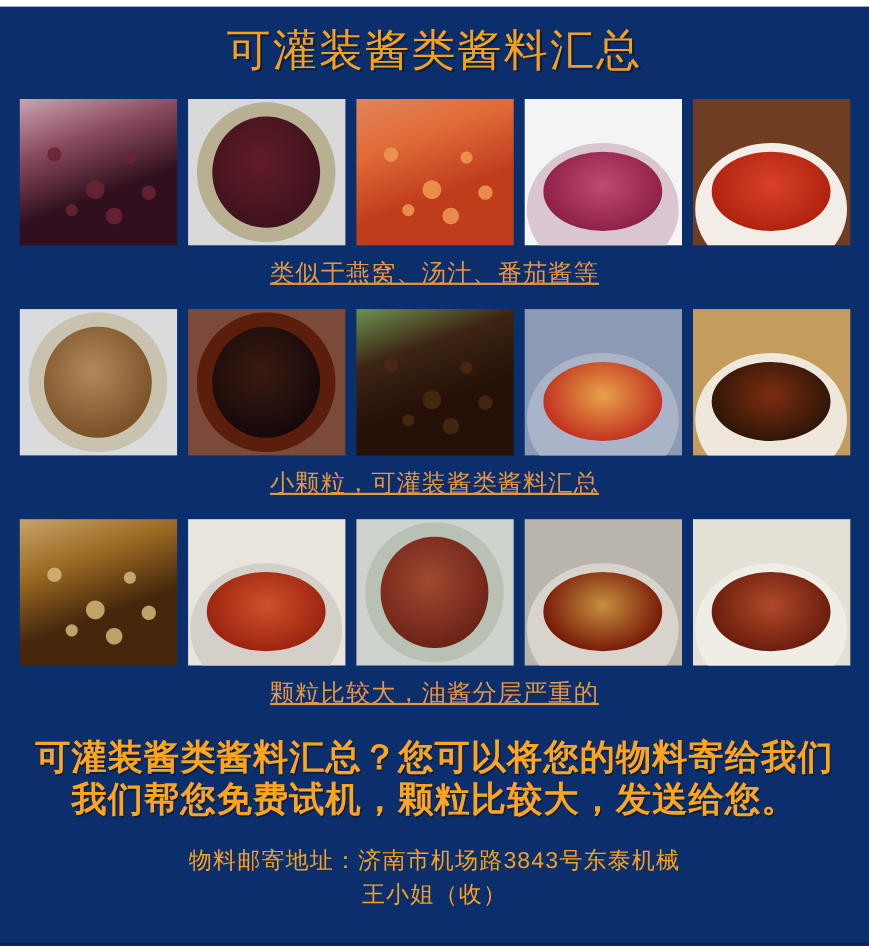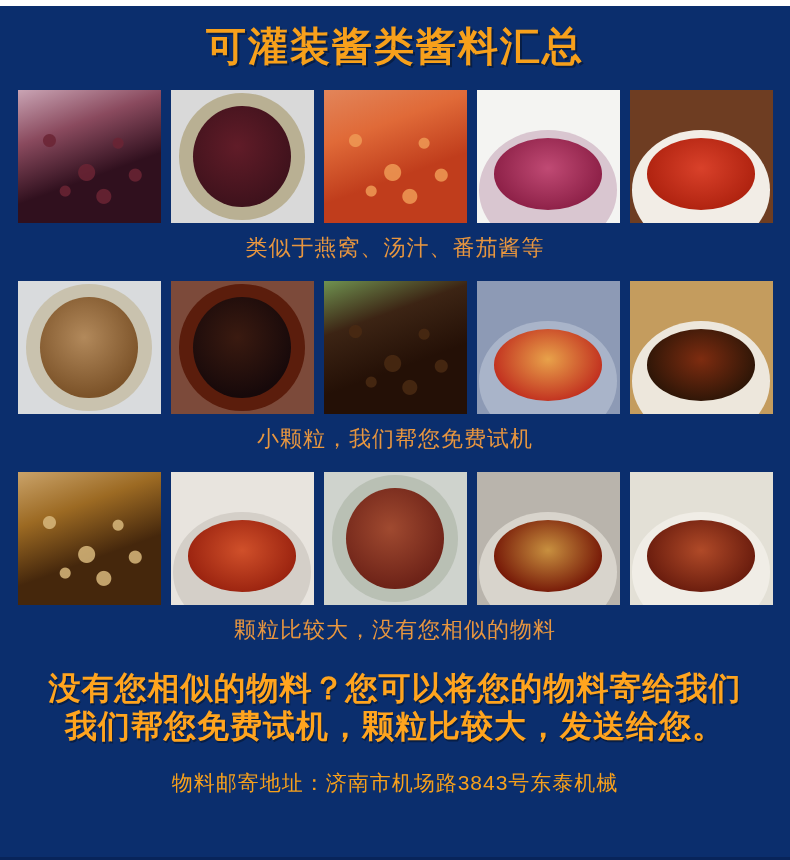--- a/index.html
+++ b/index.html
@@ -9,21 +9,21 @@
   body{
     width:790px;height:860px;overflow:hidden;position:relative;
     background:var(--bg);
     font-family:"Liberation Sans","DejaVu Sans",sans-serif;
   }
   .top-strip{height:6px;background:var(--strip);}
   .bottom-line{position:absolute;left:0;bottom:0;width:100%;height:3px;background:#08245a;}
 
   .page-title{
     margin:16px 0 0;text-align:center;
-    font-size:40px;line-height:48px;font-weight:bold;letter-spacing:2px;
+    font-size:40px;line-height:48px;font-weight:normal;letter-spacing:2px;
     color:var(--accent);
     text-shadow:2px 2px 0 rgba(0,0,0,.35);
   }
 
   .row{
     display:flex;justify-content:center;gap:10px;
     margin-top:20px;padding:0 17px;
   }
   .row:first-of-type{margin-top:20px;}
   .tile{
@@ -62,20 +62,21 @@
       radial-gradient(circle at 70% 40%, var(--c3,#b85) 0 5px, transparent 6px),
       radial-gradient(circle at 60% 80%, var(--c3,#b85) 0 7px, transparent 8px),
       radial-gradient(circle at 33% 76%, var(--c3,#b85) 0 5px, transparent 6px),
       radial-gradient(circle at 82% 64%, var(--c3,#b85) 0 6px, transparent 7px);
   }
 
   .row-caption{
     margin:12px 0;text-align:center;
     font-size:22px;line-height:26px;letter-spacing:1px;
     color:var(--caption);
+    text-decoration:underline;
   }
 
   .pitch{
     margin-top:26px;text-align:center;
     font-size:32px;line-height:38px;font-weight:bold;letter-spacing:1px;
     color:var(--pitch);
     text-shadow:1px 2px 0 rgba(0,0,0,.35);
   }
   .address{
     margin-top:22px;text-align:center;
@@ -99,33 +100,34 @@
   </div>
 <div class="row-caption">类似于燕窝、汤汁、番茄酱等</div>
 
 <div class="row">
     <div class="tile jar" style="--c0: #d9dbdd; --c1: #c9c2ae; --c2: #7c5329; --c3: #b2895b;"></div>
     <div class="tile jar" style="--c0: #7c4a3a; --c1: #5b1d0c; --c2: #17090a; --c3: #3a1a10;"></div>
     <div class="tile full" style="--c0: #6f9250; --c1: #3c2414; --c2: #241006; --c3: #4a2a12;"></div>
     <div class="tile bowl" style="--c0: #8d9ab5; --c1: #a9b4c9; --c2: #c23220; --c3: #e8a24a;"></div>
     <div class="tile bowl" style="--c0: #c49c5e; --c1: #ede7dc; --c2: #2f1607; --c3: #7e2c10;"></div>
   </div>
-<div class="row-caption">小颗粒，我们帮您免费试机</div>
+<div class="row-caption">小颗粒，可灌装酱类酱料汇总</div>
 
 <div class="row">
     <div class="tile full" style="--c0: #caa36a; --c1: #9c6a23; --c2: #45270c; --c3: #d8b87c;"></div>
     <div class="tile bowl" style="--c0: #e8e4de; --c1: #d4cfc8; --c2: #9c2410; --c3: #d0502a;"></div>
     <div class="tile jar" style="--c0: #cfd3cd; --c1: #b9c0b4; --c2: #6e2318; --c3: #a04a30;"></div>
     <div class="tile bowl" style="--c0: #b9b4ac; --c1: #d8d4cc; --c2: #771a08; --c3: #c8903f;"></div>
     <div class="tile bowl" style="--c0: #e3e0d6; --c1: #f0ede6; --c2: #6b1d0e; --c3: #b04a28;"></div>
   </div>
-<div class="row-caption">颗粒比较大，没有您相似的物料</div>
+<div class="row-caption">颗粒比较大，油酱分层严重的</div>
 
 <div class="pitch">
-  <div>没有您相似的物料？您可以将您的物料寄给我们</div>
+  <div>可灌装酱类酱料汇总？您可以将您的物料寄给我们</div>
   <div>我们帮您免费试机，颗粒比较大，发送给您。</div>
 </div>
 
 <div class="address">
   <div>物料邮寄地址：济南市机场路3843号东泰机械</div>
+  <div>王小姐（收）</div>
 </div>
 
 <div class="bottom-line"></div>
 
 </body></html>

